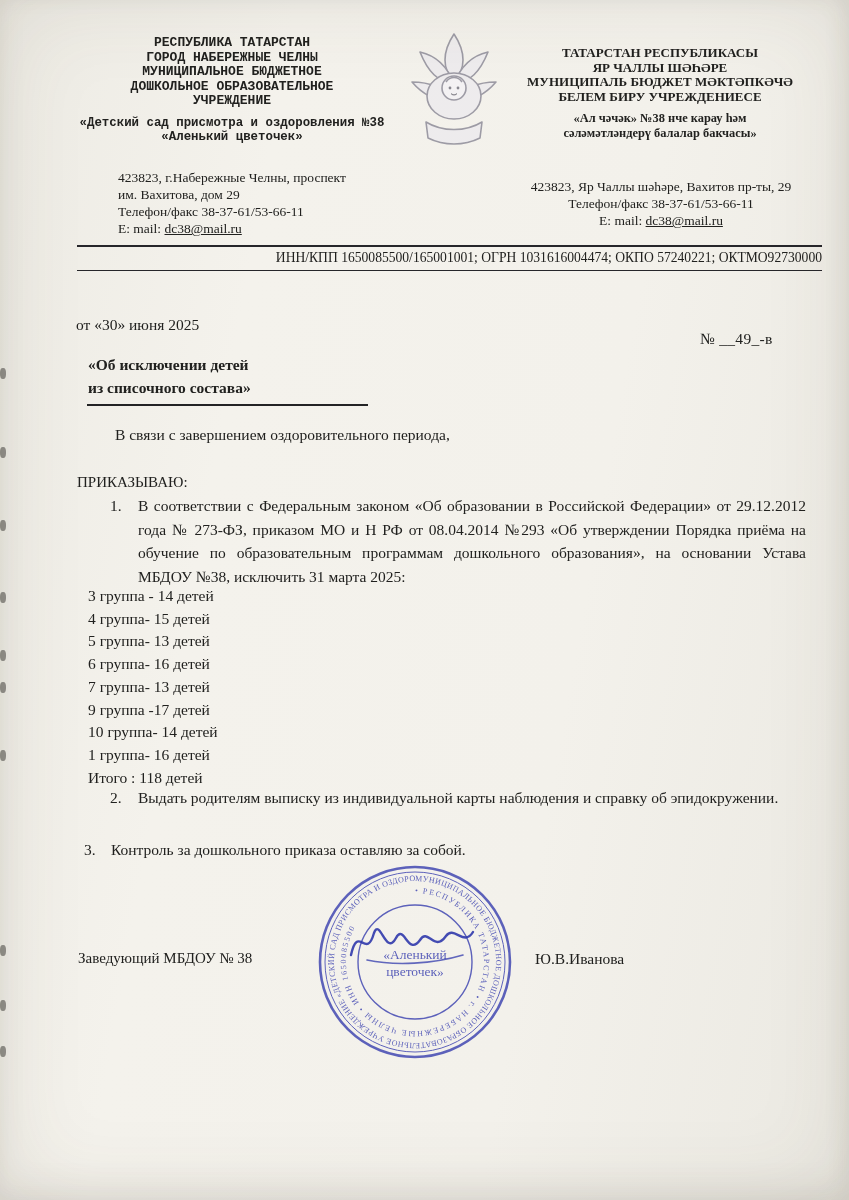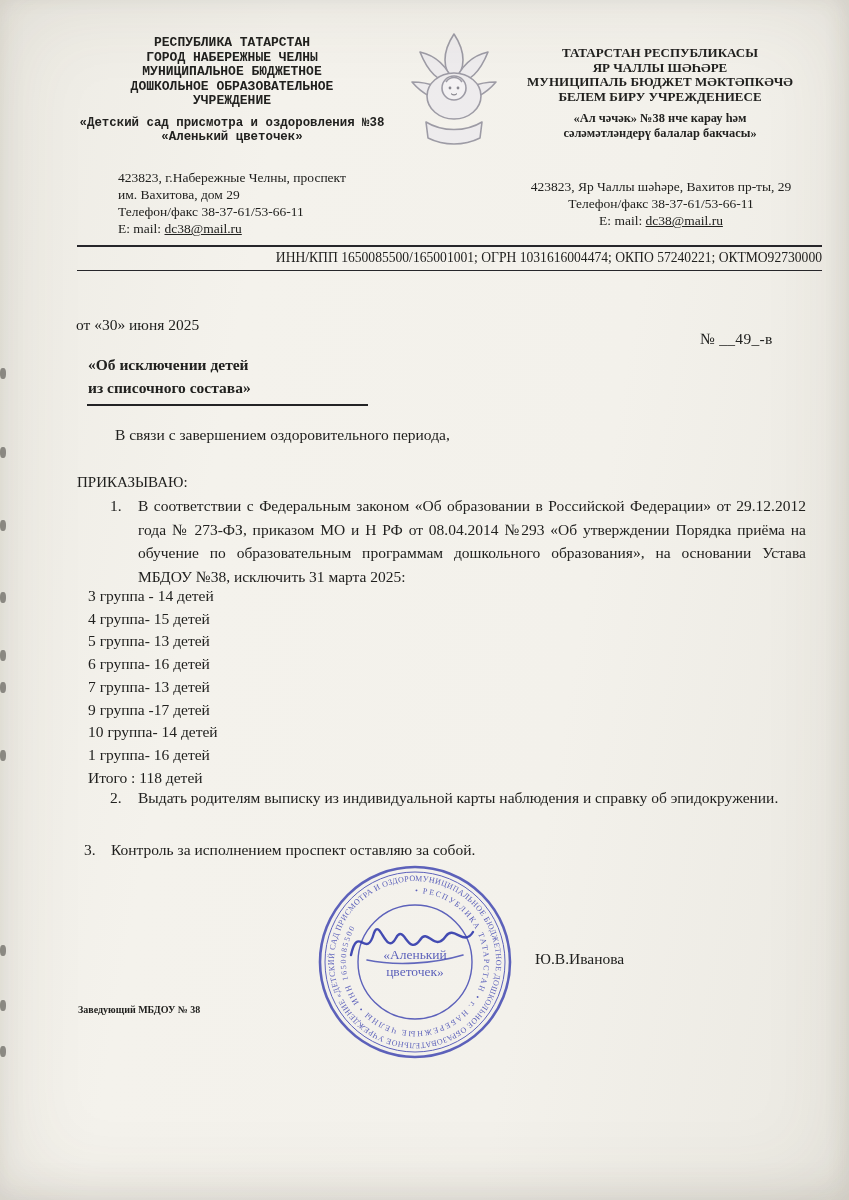--- a/index.html
+++ b/index.html
@@ -33,21 +33,21 @@
   .decree{position:absolute;left:77px;top:474px;width:745px;text-align:left;font-size:15px;}
   .item{position:absolute;display:flex;font-size:15.5px;line-height:23.5px;}
   .item .num{flex:none;width:28px;}
   .item .txt{flex:1;}
   .just{text-align:justify;}
   .item1{left:110px;top:494px;width:696px;}
   .groups{position:absolute;left:88px;top:585px;font-size:15.5px;line-height:22.7px;}
   .item2{left:110px;top:786px;width:696px;}
   .item3{left:84px;top:838px;width:720px;}
   .item3 .num{width:27px;}
-  .sig-position{position:absolute;left:78px;top:1004px;font-size:10px;font-weight:bold;}
+  .sig-position{position:absolute;left:78px;top:950px;font-size:15px;}
   .sig-name{position:absolute;left:535px;top:950px;font-size:15.5px;}
   .stamp{position:absolute;left:315px;top:862px;width:200px;height:200px;opacity:.82;}
   .signature-svg{position:absolute;left:345px;top:915px;width:135px;height:55px;}
   .artifact{position:absolute;left:0;width:6px;height:11px;border-radius:45%;background:#45443f;opacity:.55;}
 </style>
 </head>
 <body>
 
 <div class="page">
 
@@ -135,21 +135,21 @@
     <div>Итого : 118 детей</div>
   </div>
 
   <div class="item item2">
     <span class="num">2.</span>
     <span class="txt just">Выдать родителям выписку из индивидуальной карты наблюдения и справку об эпидокружении.</span>
   </div>
 
   <div class="item item3">
     <span class="num">3.</span>
-    <span class="txt">Контроль за исполнением проспект оставляю за собой.</span>
+    <span class="txt">Контроль за дошкольного приказа оставляю за собой.</span>
   </div>
 
   <div class="sig-position">Заведующий МБДОУ № 38</div>
   <div class="sig-name">Ю.В.Иванова</div>
 
   <svg class="stamp" viewBox="0 0 200 200">
     <defs>
       <path id="ringO" d="M 100,19 a 81,81 0 1 1 -0.02,0"></path>
       <path id="ringI" d="M 100,31 a 69,69 0 1 1 -0.02,0"></path>
     </defs>

